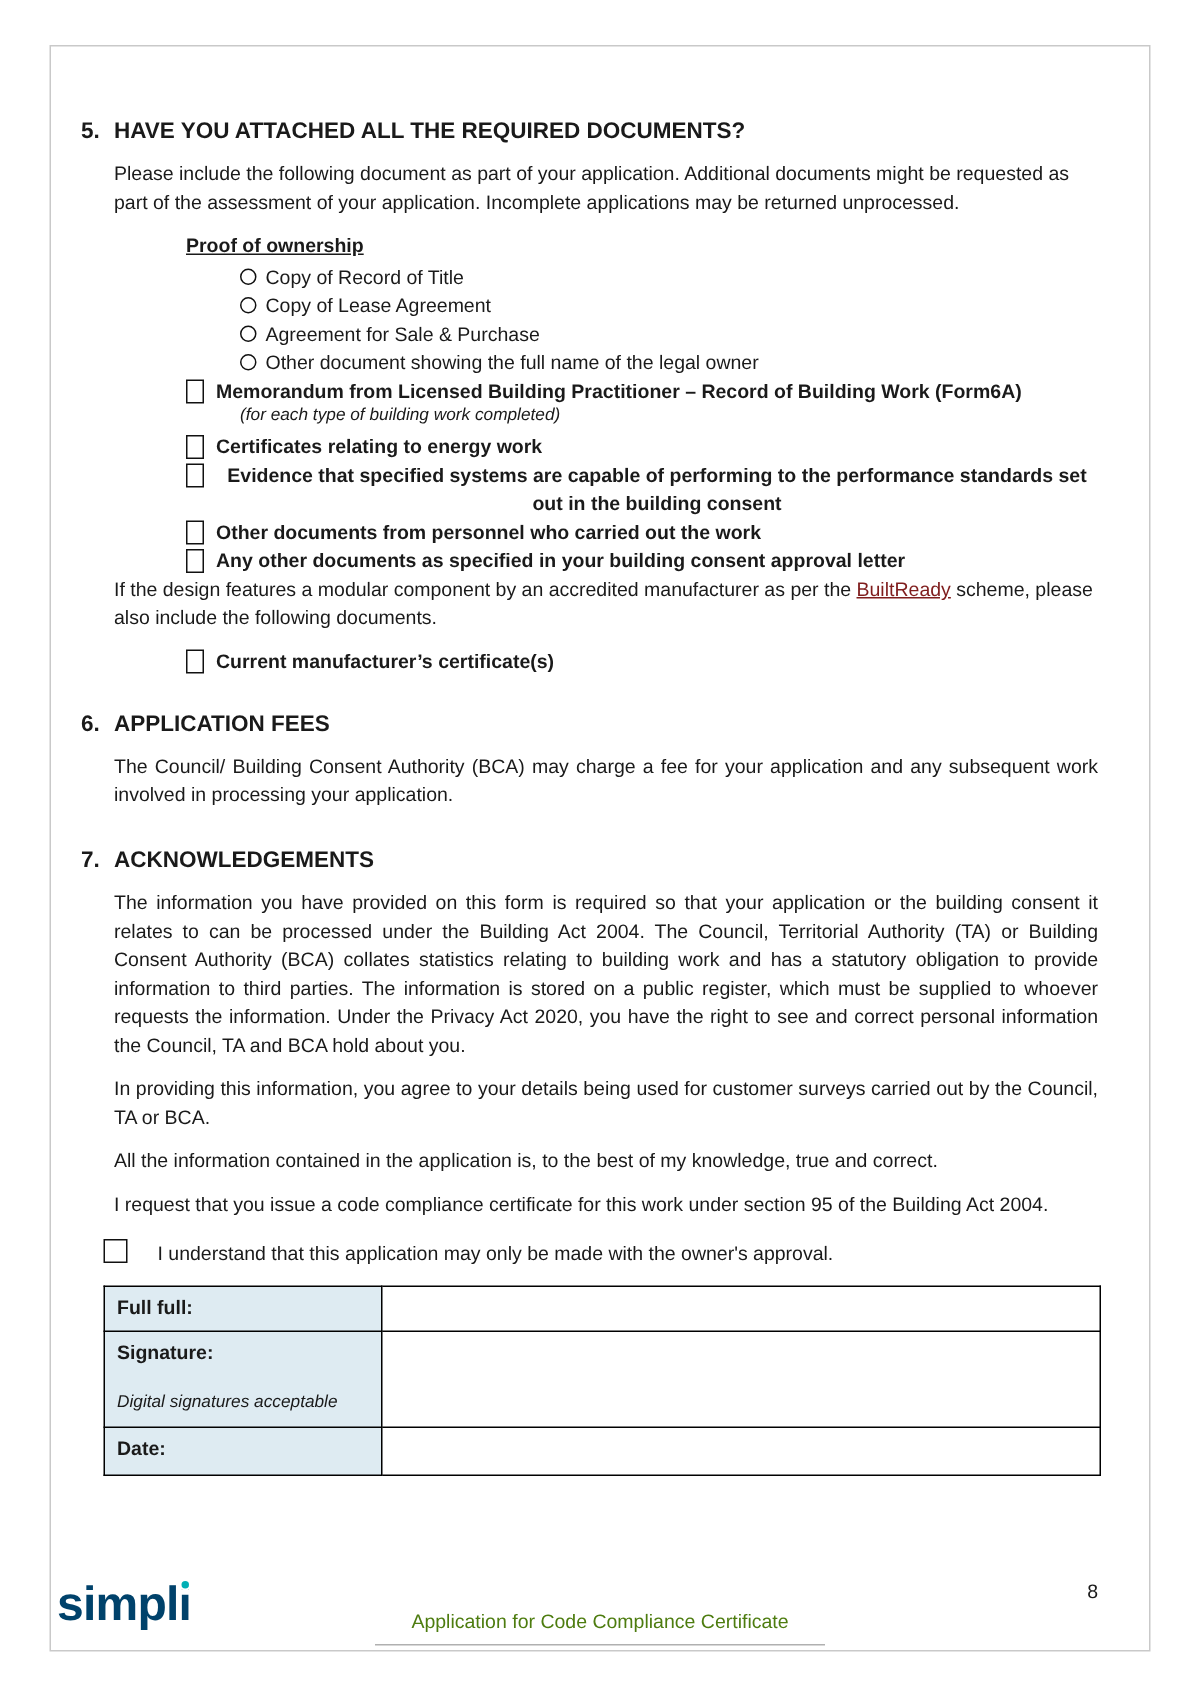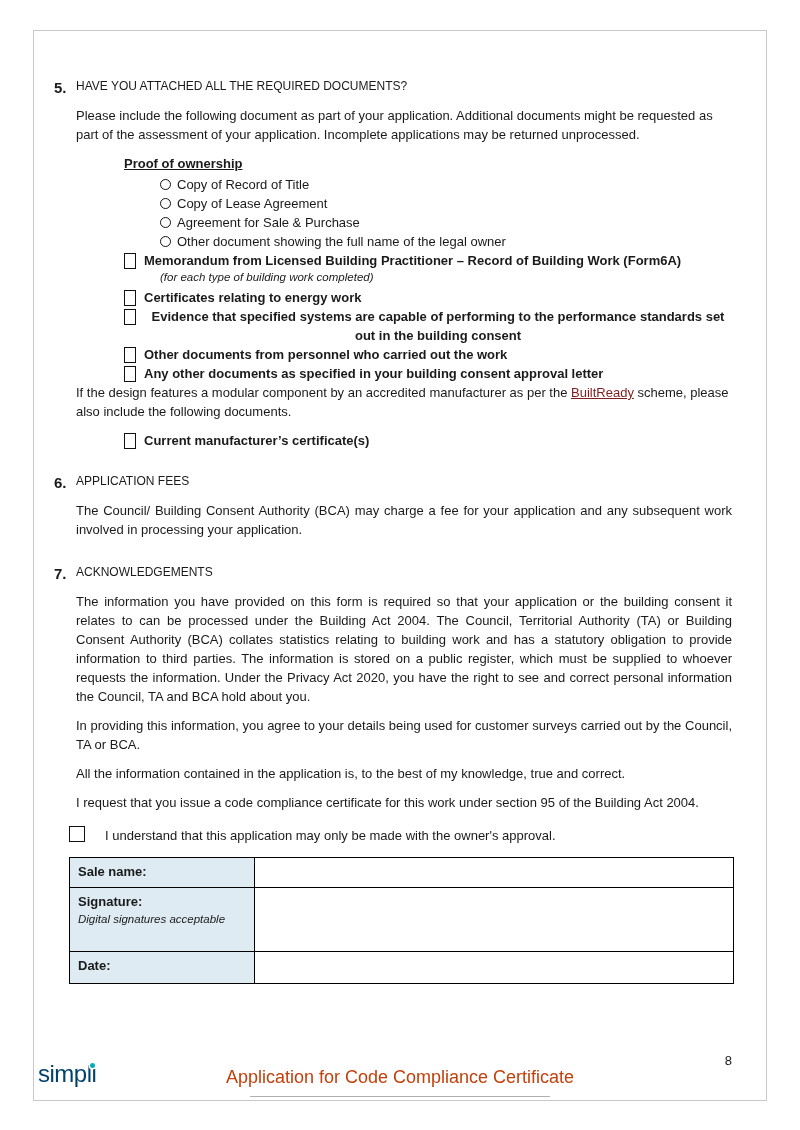--- a/index.html
+++ b/index.html
@@ -14,21 +14,21 @@
     position: relative;
     margin: 30px auto 0 auto;
     width: 734px; height: 1071px;
     background: #ffffff;
     border: 1px solid #c9c9c9;
   }
   .content { padding: 48px 34px 0 20px; }
 
   .sec-head { display: flex; margin-bottom: 10px; }
   .sec-num { width: 22px; flex: 0 0 22px; font-weight: 700; font-size: 15px; }
-  .sec-title { font-weight: 400; font-size: 12px; }
+  .sec-title { font-weight: 700; font-size: 15px; }
 
   .sec-body { margin-left: 22px; font-size: 13px; line-height: 19px; }
   .sec-body p { margin: 0 0 10px 0; }
   .justify { text-align: justify; }
 
   .proof-heading { font-weight: 700; margin-left: 48px; margin-bottom: 2px; text-decoration: underline; }
 
   .radio-row { display: flex; align-items: center; margin-left: 84px; min-height: 19px; }
   .radio {
     flex: 0 0 auto; width: 11px; height: 11px;
@@ -63,37 +63,37 @@
   .sign-table { border-collapse: collapse; margin-left: -7px; width: 665px; }
   .sign-table td {
     border: 1px solid #000;
     vertical-align: top;
     padding: 5px 8px;
     font-size: 13px; line-height: 17px;
   }
   .sign-table td.lbl { width: 185px; background: #deebf2; }
   .sign-table td.val { background: #ffffff; }
   .lbl-bold { font-weight: 700; }
-  .lbl-note { font-style: italic; font-size: 11.5px; margin-top: 1px; }
+  .lbl-note { font-style: italic; font-size: 11.5px; margin-top: 17px; }
 
   .logo {
     position: absolute; left: 4px; bottom: 12px;
-    font-size: 24px; font-weight: 400; letter-spacing: -0.5px;
+    font-size: 32px; font-weight: 700; letter-spacing: -0.5px;
     color: #00426b;
   }
   .logo-dot {
     position: absolute; right: 1px; top: 3px;
     width: 5px; height: 5px; border-radius: 50%;
     background: #00afb5;
     box-shadow: 0 0 0 1.5px #ffffff;
   }
   .footer-title {
     position: absolute; left: 0; right: 0; bottom: 12px;
     text-align: center;
-    color: #c2410c; font-size: 18px;
+    color: #4d7c0f; font-size: 13px;
   }
   .footer-line {
     position: absolute; left: 50%; transform: translateX(-50%);
     bottom: 3px; width: 300px; height: 0;
     border-top: 1px solid #b0b0b0;
   }
   .page-number {
     position: absolute; right: 34px; bottom: 32px;
     font-size: 13px; color: #1a1a1a;
   }
@@ -186,21 +186,21 @@
 
         <div class="approval-row">
           <span class="approval-box"></span>
           <span>I understand that this application may only be made with the owner's approval.</span>
         </div>
 
         <table class="sign-table">
           <tbody>
               <tr style="height:30px;">
             <td class="lbl">
-              <span class="lbl-bold">Sale name:</span>
+              <span class="lbl-bold">Full full:</span>
             </td>
             <td class="val"></td>
           </tr>
           <tr style="height:64px;">
             <td class="lbl">
               <div class="lbl-bold">Signature:</div>
               <div class="lbl-note">Digital signatures acceptable</div>
             </td>
             <td class="val"></td>
           </tr>

